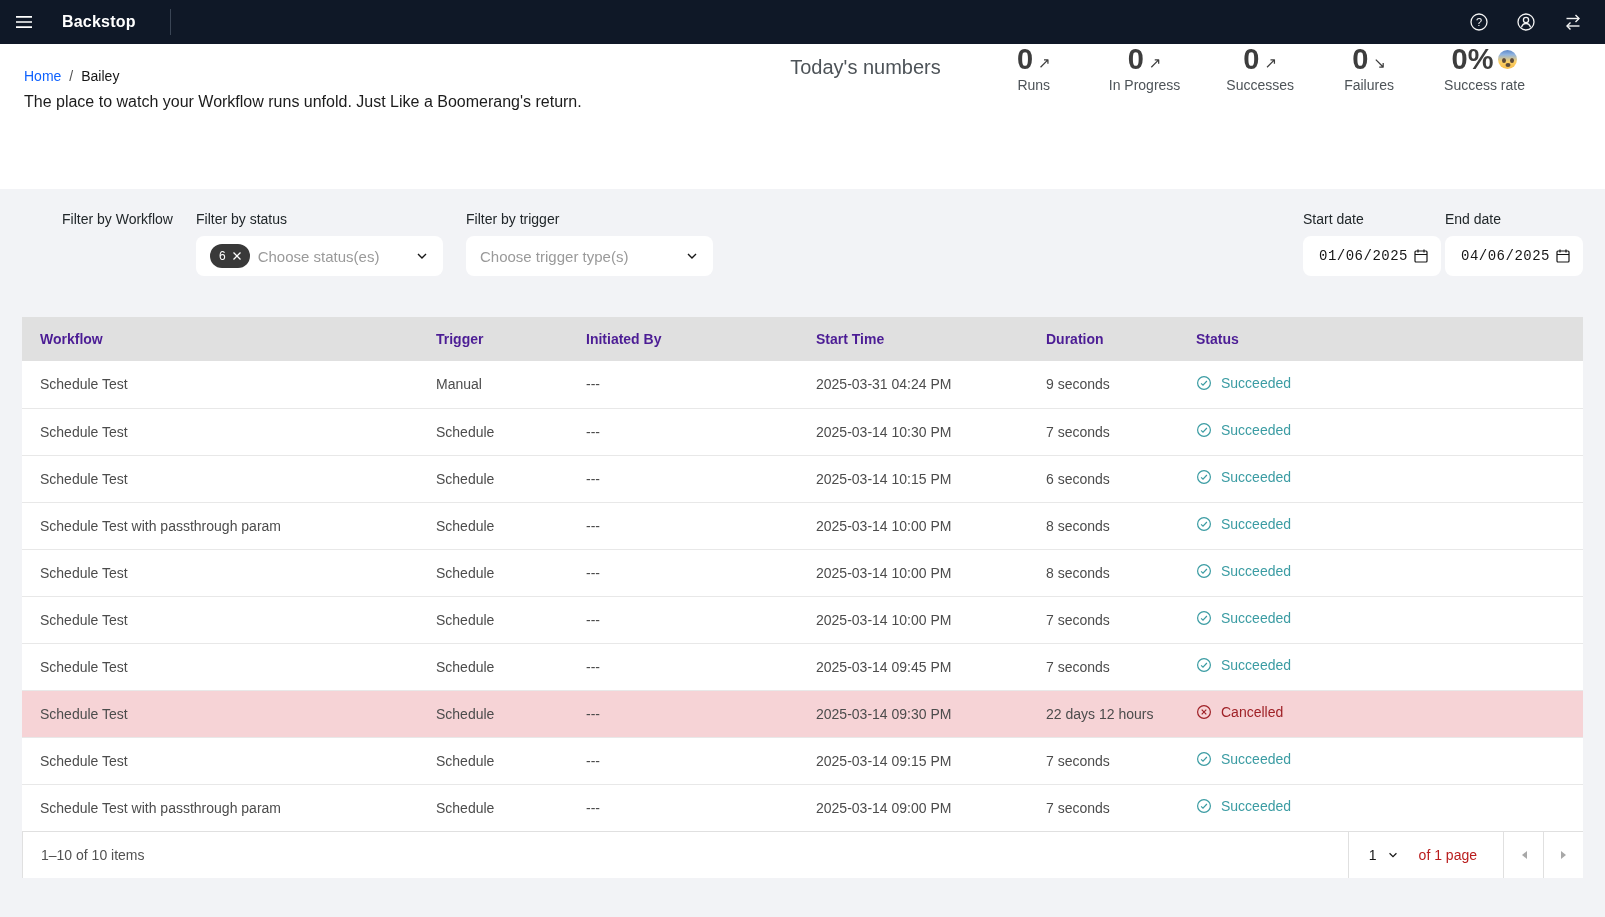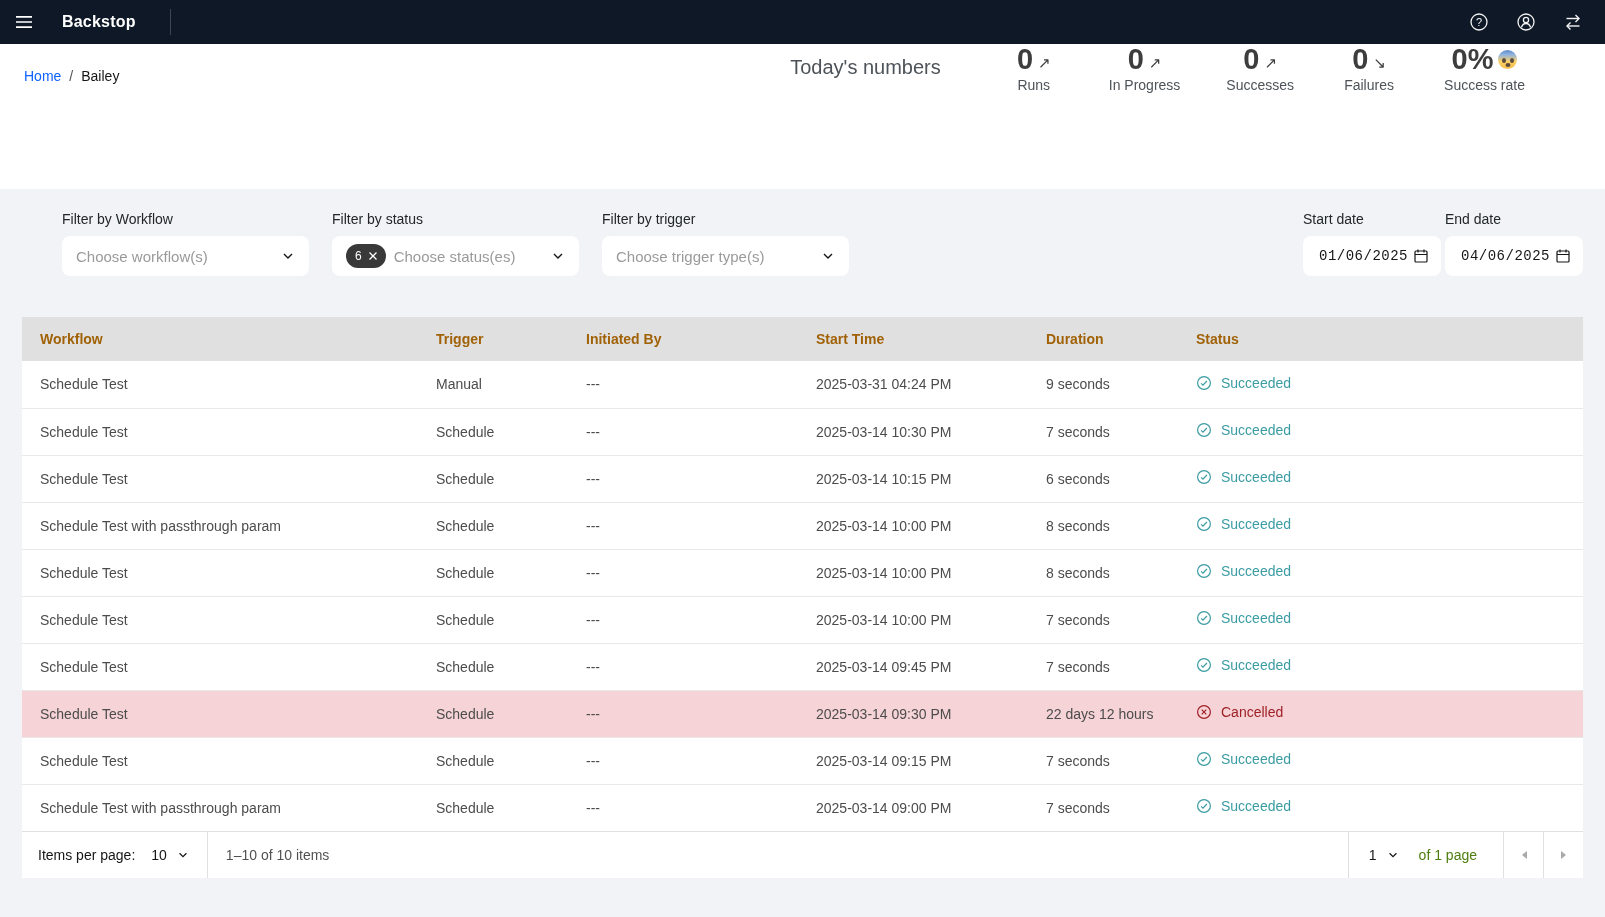--- a/index.html
+++ b/index.html
@@ -50,41 +50,41 @@
   .date-groups { margin-left:auto; display:flex; gap:4px; }
   .date-field { width:138px; height:40px; background:#ffffff; border-radius:8px; display:flex; align-items:center; padding:0 12px 0 16px; }
   .date-value { font-family:"Liberation Mono", monospace; font-size:14px; color:#161616; flex:1; letter-spacing:.5px; }
   .date-icon { display:flex; color:#161616; }
 
   
   .activity-table { width:100%; margin-top:41px; border-collapse:collapse; table-layout:fixed; }
   .activity-table col.c-workflow { width:398px; } .activity-table col.c-trigger { width:150px; }
   .activity-table col.c-initiated { width:230px; } .activity-table col.c-start { width:230px; }
   .activity-table col.c-duration { width:150px; } .activity-table col.c-status { width:auto; }
-  .activity-table th { background:#e0e0e0; height:44px; text-align:left; font-size:14px; font-weight:700; color:#a16207; padding-left:16px; }
+  .activity-table th { background:#e0e0e0; height:44px; text-align:left; font-size:14px; font-weight:700; color:#4c1d95; padding-left:16px; }
   .activity-table th:first-child { padding-left:18px; }
   .activity-table td { background:#ffffff; height:47px; font-size:14px; color:#4c4c4c; padding-left:16px; border-top:1px solid #e8e8e8; }
   .activity-table td:first-child { padding-left:18px; }
   .activity-table tbody tr:first-child td { border-top:none; }
   .activity-table tr.row-cancelled td { background:#f6d3d6; }
   .status-wrap { display:inline-flex; align-items:center; gap:9px; }
   .status-succeeded { color:#3b9ca3; }
   .status-cancelled { color:#9f2026; }
   .status-icon { display:flex; }
 
   
   .pagination { background:#ffffff; height:47px; border-top:1px solid #e0e0e0; display:flex; align-items:stretch; font-size:14px; }
   .pag-left { display:flex; align-items:center; padding-left:16px; }
   .pag-label { color:#161616; margin-right:14px; }
   .pag-select { display:flex; align-items:center; gap:10px; padding:0 18px 0 2px; cursor:pointer; color:#161616; height:100%; }
   .pag-divider { width:1px; background:#e0e0e0; }
   .pag-range { color:#525252; padding:0 18px; display:flex; align-items:center; }
   .pag-right { margin-left:auto; display:flex; align-items:stretch; }
   .pag-page-select { display:flex; align-items:center; gap:10px; padding:0 20px; cursor:pointer; }
-  .pag-page-text { display:flex; align-items:center; color:#4d7c0f; padding-right:26px; }
+  .pag-page-text { display:flex; align-items:center; color:#b91c1c; padding-right:26px; }
   .pag-nav-btn { width:40px; border:none; border-left:1px solid #e0e0e0; background:none; display:flex; align-items:center; justify-content:center; color:#a8a8a8; cursor:default; }
 </style>
 </head>
 <body>
 
 <header class="topnav">
   <button class="hamburger-btn">
     <span style="display:flex">
       <svg width="20" height="20" viewBox="0 0 20 20">
           <path d="M2 4.8h16M2 10h16M2 15.2h16" stroke="#ffffff" stroke-width="1.7"></path>
@@ -124,20 +124,21 @@
   </div>
 </header>
 
 <section class="hero">
   <div class="hero-left">
     <nav class="breadcrumb">
       <a class="crumb-link">Home</a>
       <span class="crumb-sep">/</span>
       <span class="crumb-current">Bailey</span>
     </nav>
+    <p class="page-subtitle">The place to watch your Workflow runs unfold. Just Like a Boomerang's return.</p>
   </div>
   <div class="hero-right">
     <span class="stats-heading">Today's numbers</span>
 
     <div class="stat">
       <div class="stat-value-row">
         <span class="stat-value">0</span>
         <span class="stat-arrow">↗</span>
       </div>
       <span class="stat-label">Runs</span>
@@ -179,28 +180,20 @@
       <span class="stat-label">Success rate</span>
     </div>
   </div>
 </section>
 
 <main class="main">
 
   <div class="filters">
     <div class="filter-group">
       <div class="filter-label">Filter by Workflow</div>
-      <div class="select-box">
-        <span class="select-placeholder">Choose workflow(s)</span>
-        <span class="select-chevron">
-          <svg width="14" height="14" viewBox="0 0 14 14" fill="none">
-              <path d="M3 5l4 4 4-4" stroke="currentColor" stroke-width="1.4"></path>
-            </svg>
-        </span>
-      </div>
     </div>
 
     <div class="filter-group">
       <div class="filter-label">Filter by status</div>
       <div class="select-box">
         <span class="tag">
           <span class="tag-count">6</span>
           <button class="tag-close">
             <span style="display:flex">
               <svg width="10" height="10" viewBox="0 0 10 10">
@@ -474,31 +467,20 @@
           </span>
 
           <span>Succeeded</span>
         </span>
       </td>
     </tr>
   </tbody>
   </table>
 
   <div class="pagination">
-    <div class="pag-left">
-      <span class="pag-label">Items per page:</span>
-      <span class="pag-select">
-        <span>10</span>
-        <span style="display:flex">
-          <svg width="12" height="12" viewBox="0 0 14 14" fill="none">
-              <path d="M3 5l4 4 4-4" stroke="#161616" stroke-width="1.4"></path>
-            </svg>
-        </span>
-      </span>
-    </div>
     <span class="pag-divider"></span>
     <span class="pag-range">1–10 of 10 items</span>
 
     <div class="pag-right">
       <span class="pag-divider"></span>
       <span class="pag-page-select">
         <span>1</span>
         <span style="display:flex">
           <svg width="12" height="12" viewBox="0 0 14 14" fill="none">
               <path d="M3 5l4 4 4-4" stroke="#161616" stroke-width="1.4"></path>

